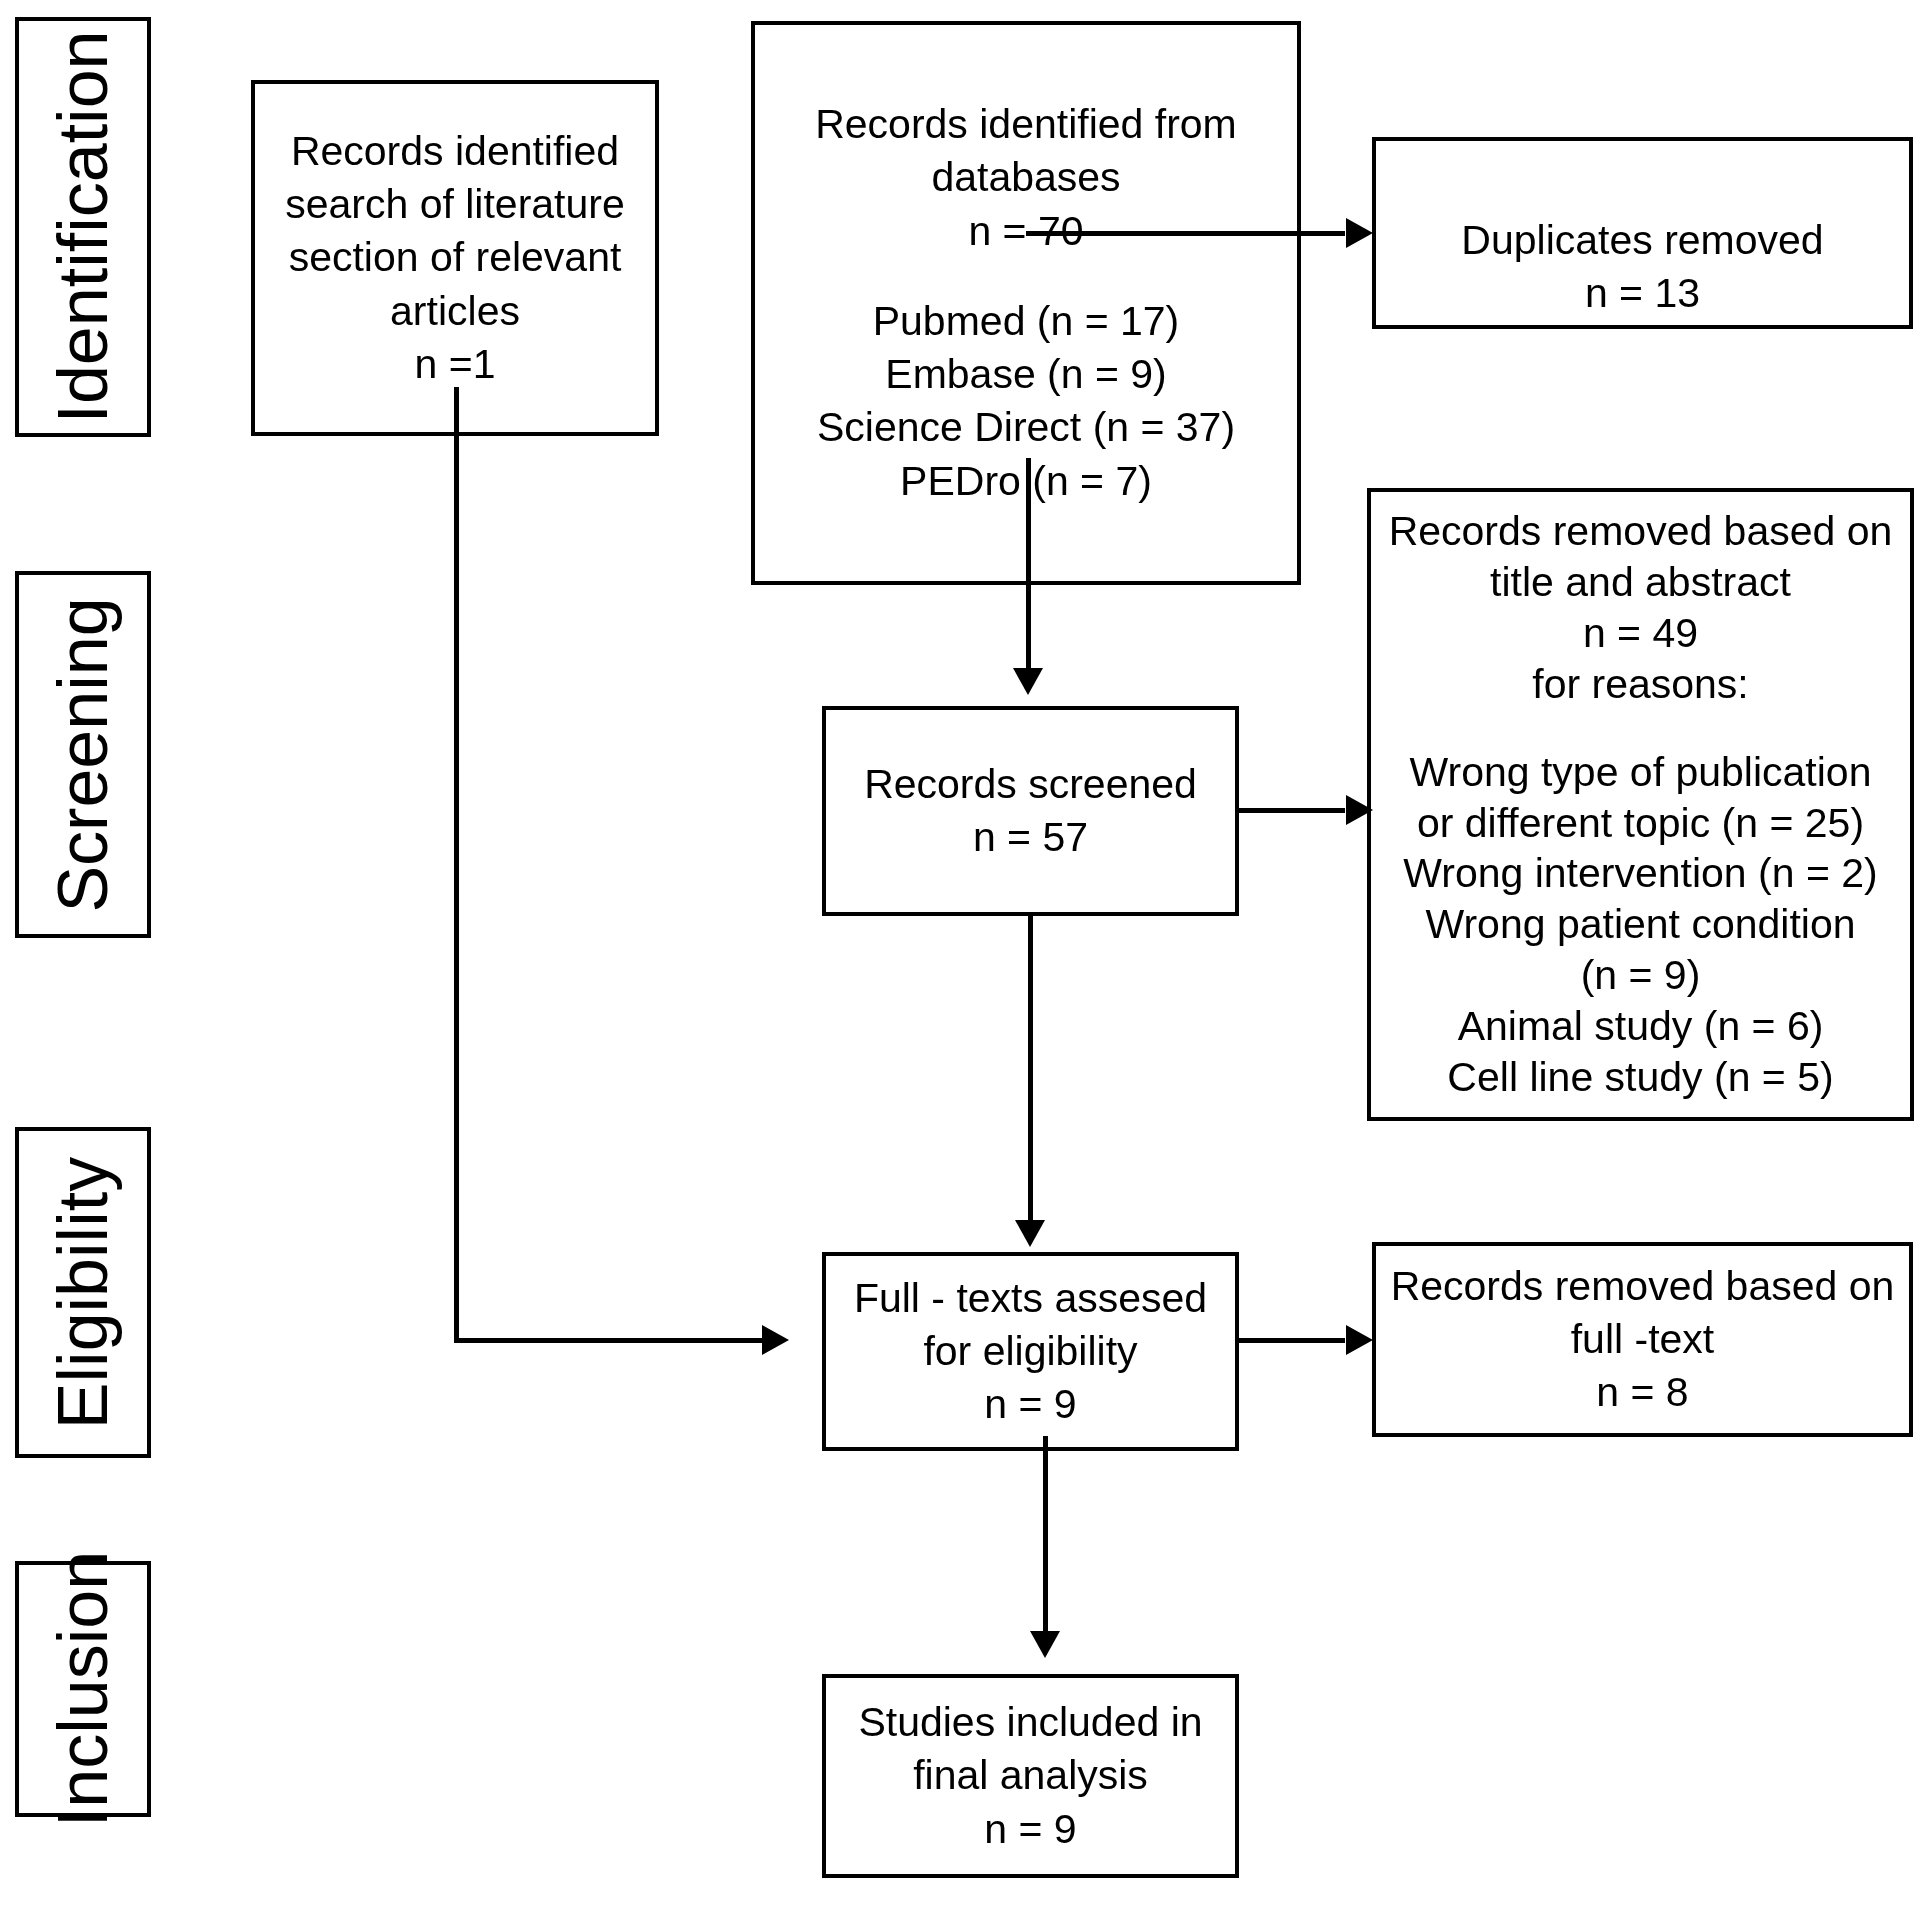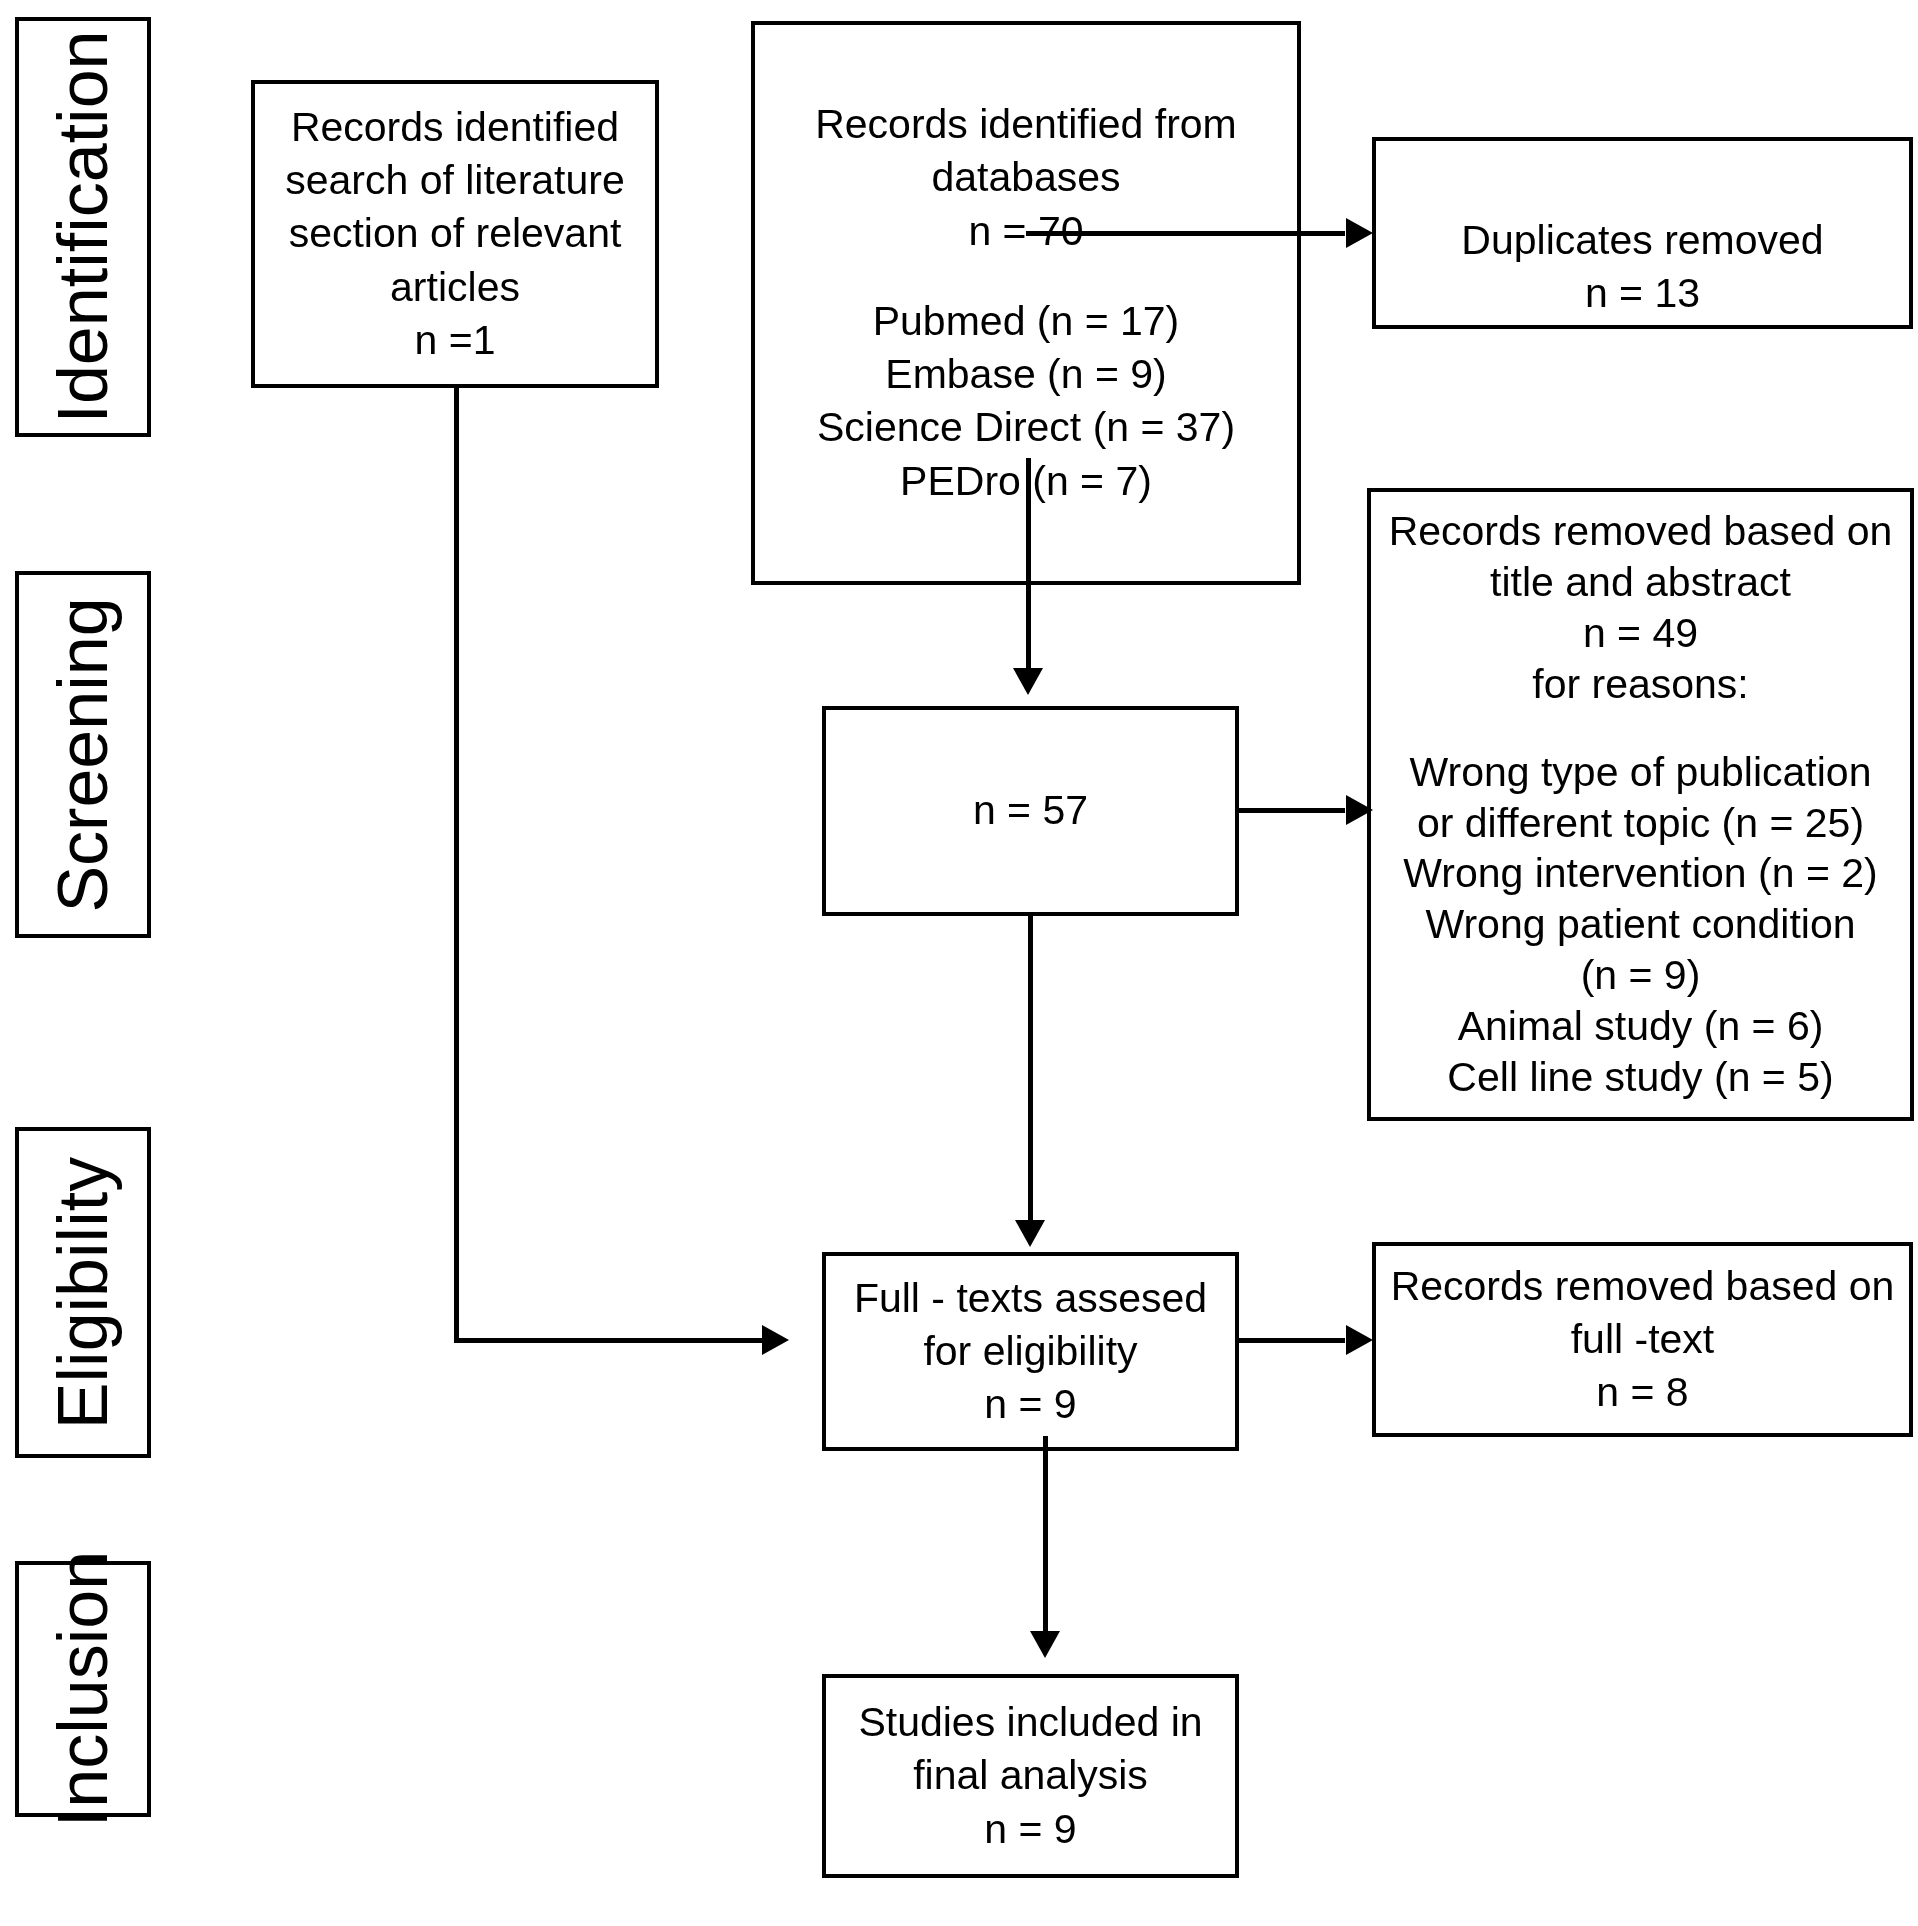--- a/index.html
+++ b/index.html
@@ -92,21 +92,21 @@
   </div>
 
   <div class="stage" style="left:15px; top:1127px; width:136px; height:331px;">
     <span class="stage-label">Eligibility</span>
   </div>
 
   <div class="stage" style="left:15px; top:1561px; width:136px; height:256px;">
     <span class="stage-label">Inclusion</span>
   </div>
 
-  <div class="node" style="left:251px; top:80px; width:408px; height:308px;">
+  <div class="node" style="left:251px; top:80px; width:408px; height:356px;">
     <span class="ln">Records identified</span>
     <span class="ln">search of literature</span>
     <span class="ln">section of relevant</span>
     <span class="ln">articles</span>
     <span class="ln">n =1</span>
   </div>
 
   <div class="node" style="left:751px; top:21px; width:550px; height:564px;">
     <span class="ln">Records identified from</span>
     <span class="ln">databases</span>
@@ -132,20 +132,21 @@
     <span class="ln">Wrong type of publication</span>
     <span class="ln">or different topic (n = 25)</span>
     <span class="ln">Wrong intervention (n = 2)</span>
     <span class="ln">Wrong patient condition</span>
     <span class="ln">(n = 9)</span>
     <span class="ln">Animal study (n = 6)</span>
     <span class="ln">Cell line study (n = 5)</span>
   </div>
 
   <div class="node" style="left:822px; top:706px; width:417px; height:210px;">
+    <span class="ln">Records screened</span>
     <span class="ln">n = 57</span>
   </div>
 
   <div class="node" style="left:822px; top:1252px; width:417px; height:199px;">
     <span class="ln">Full - texts assesed</span>
     <span class="ln">for eligibility</span>
     <span class="ln">n = 9</span>
   </div>
 
   <div class="node" style="left:1372px; top:1242px; width:541px; height:195px;">

